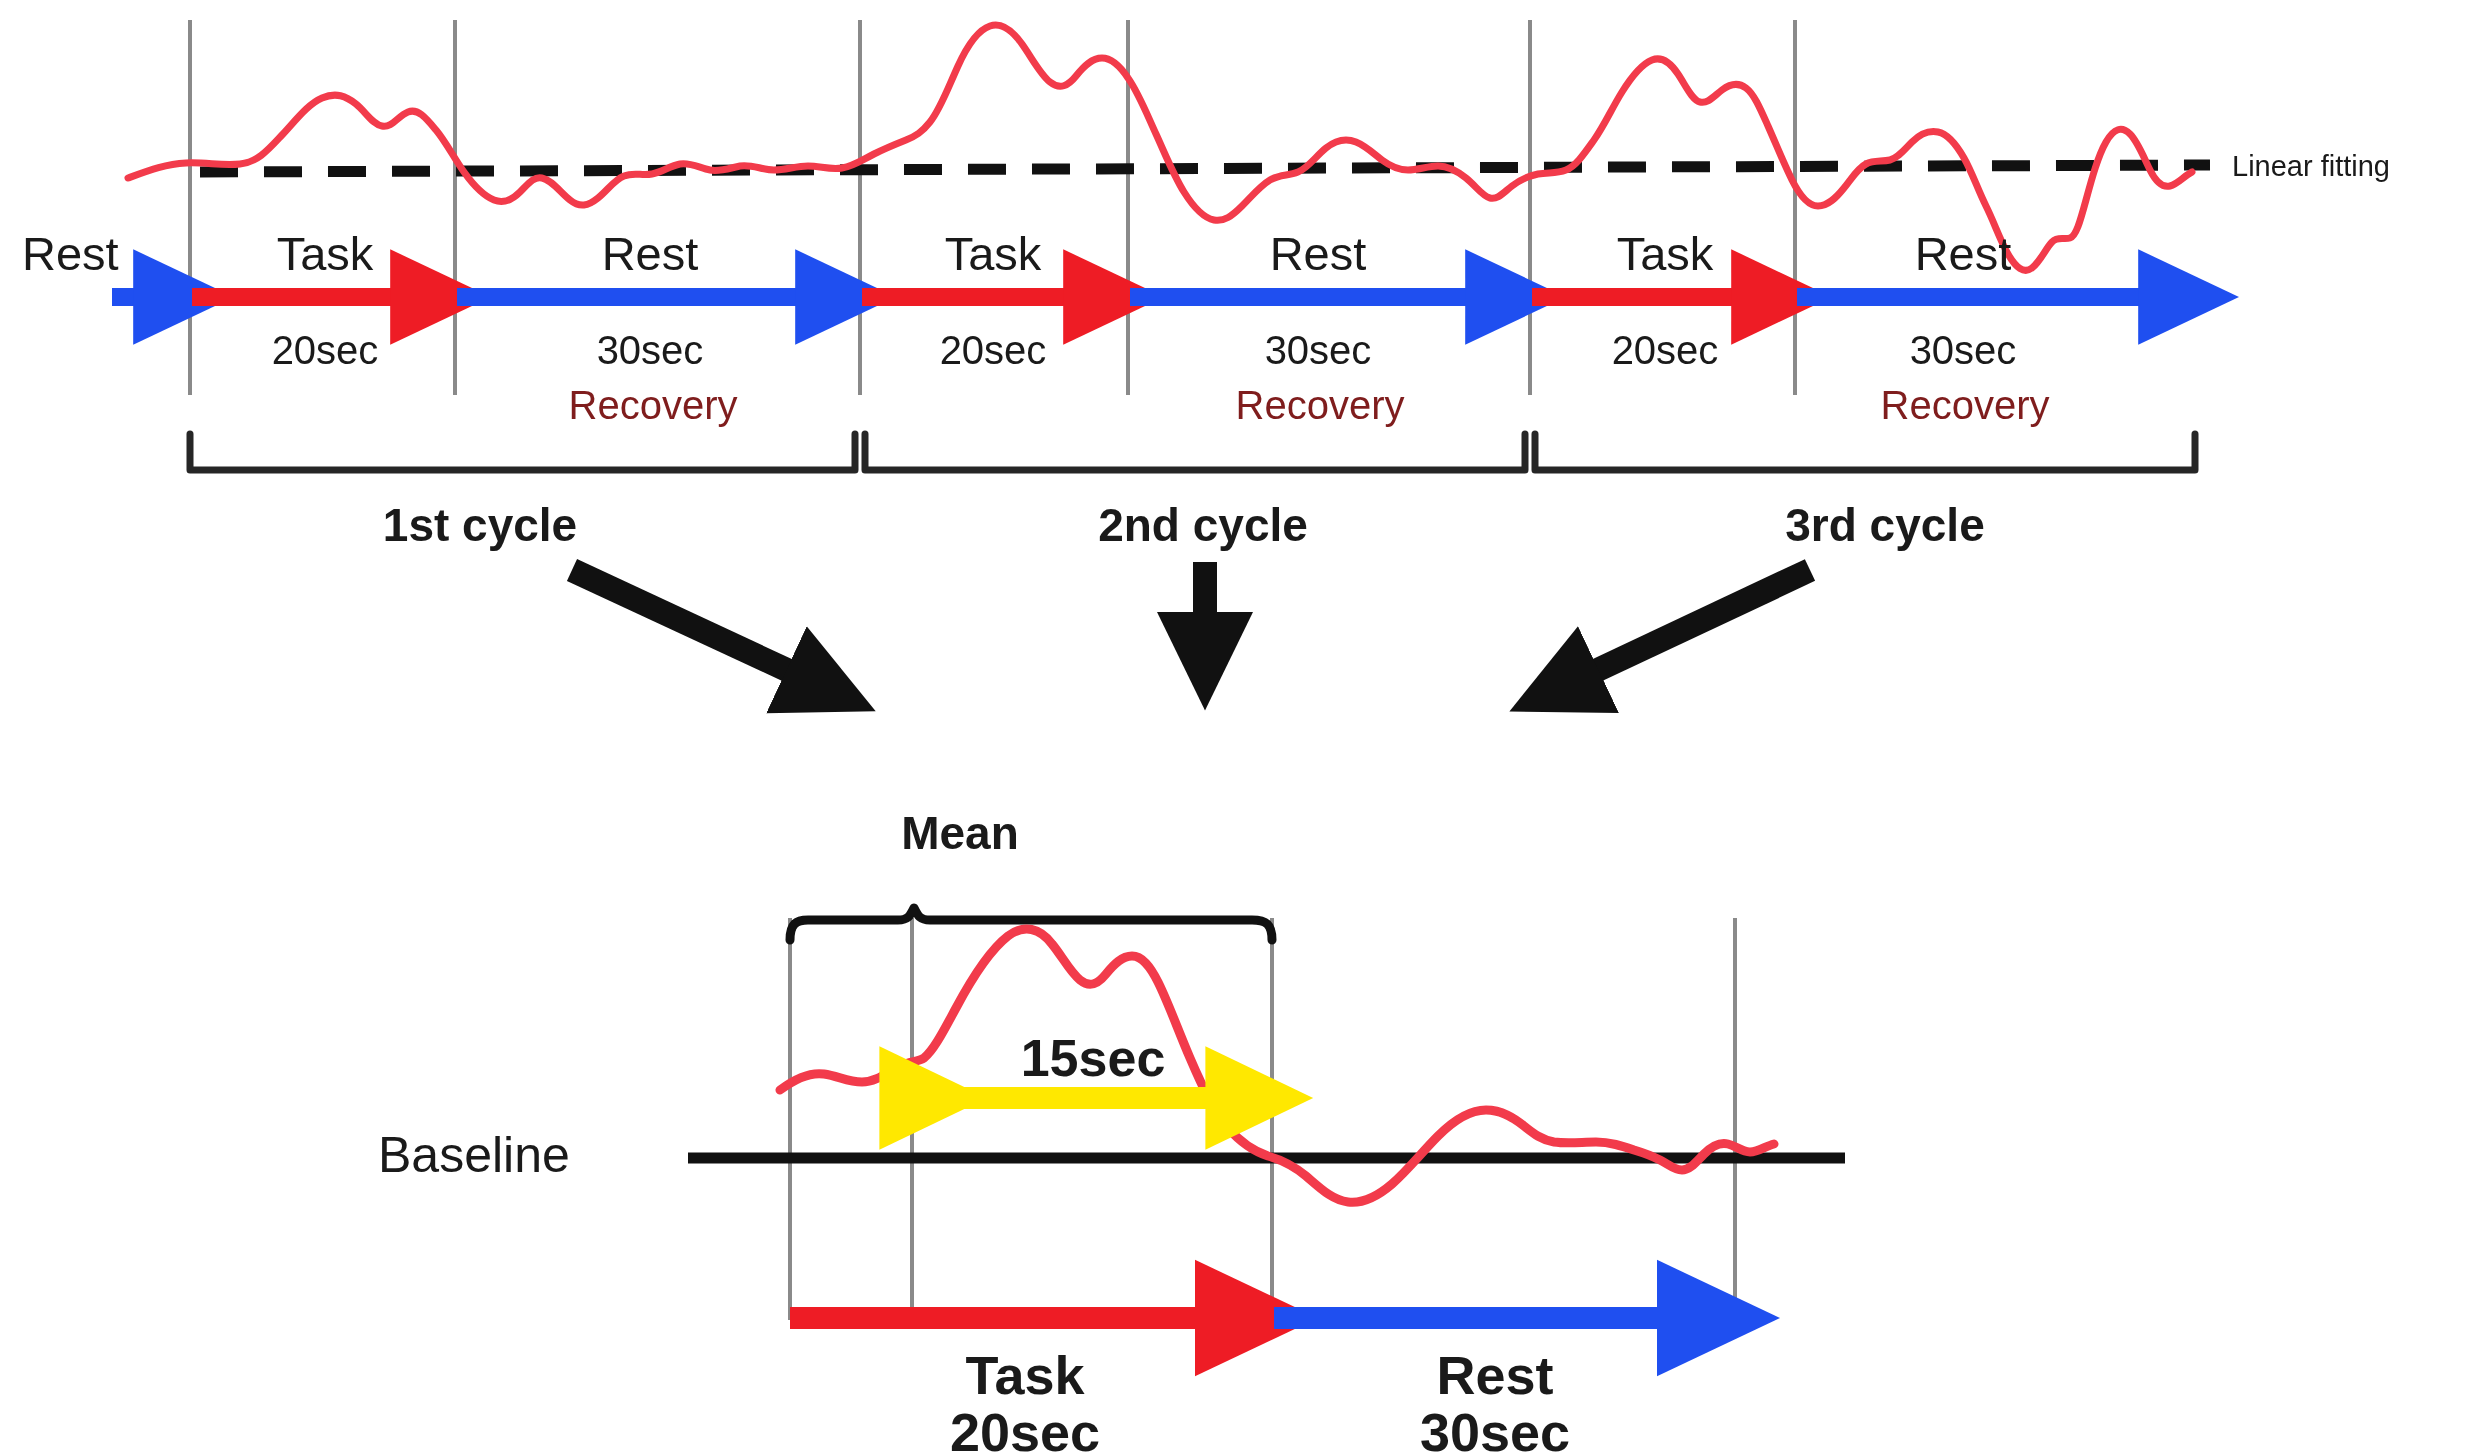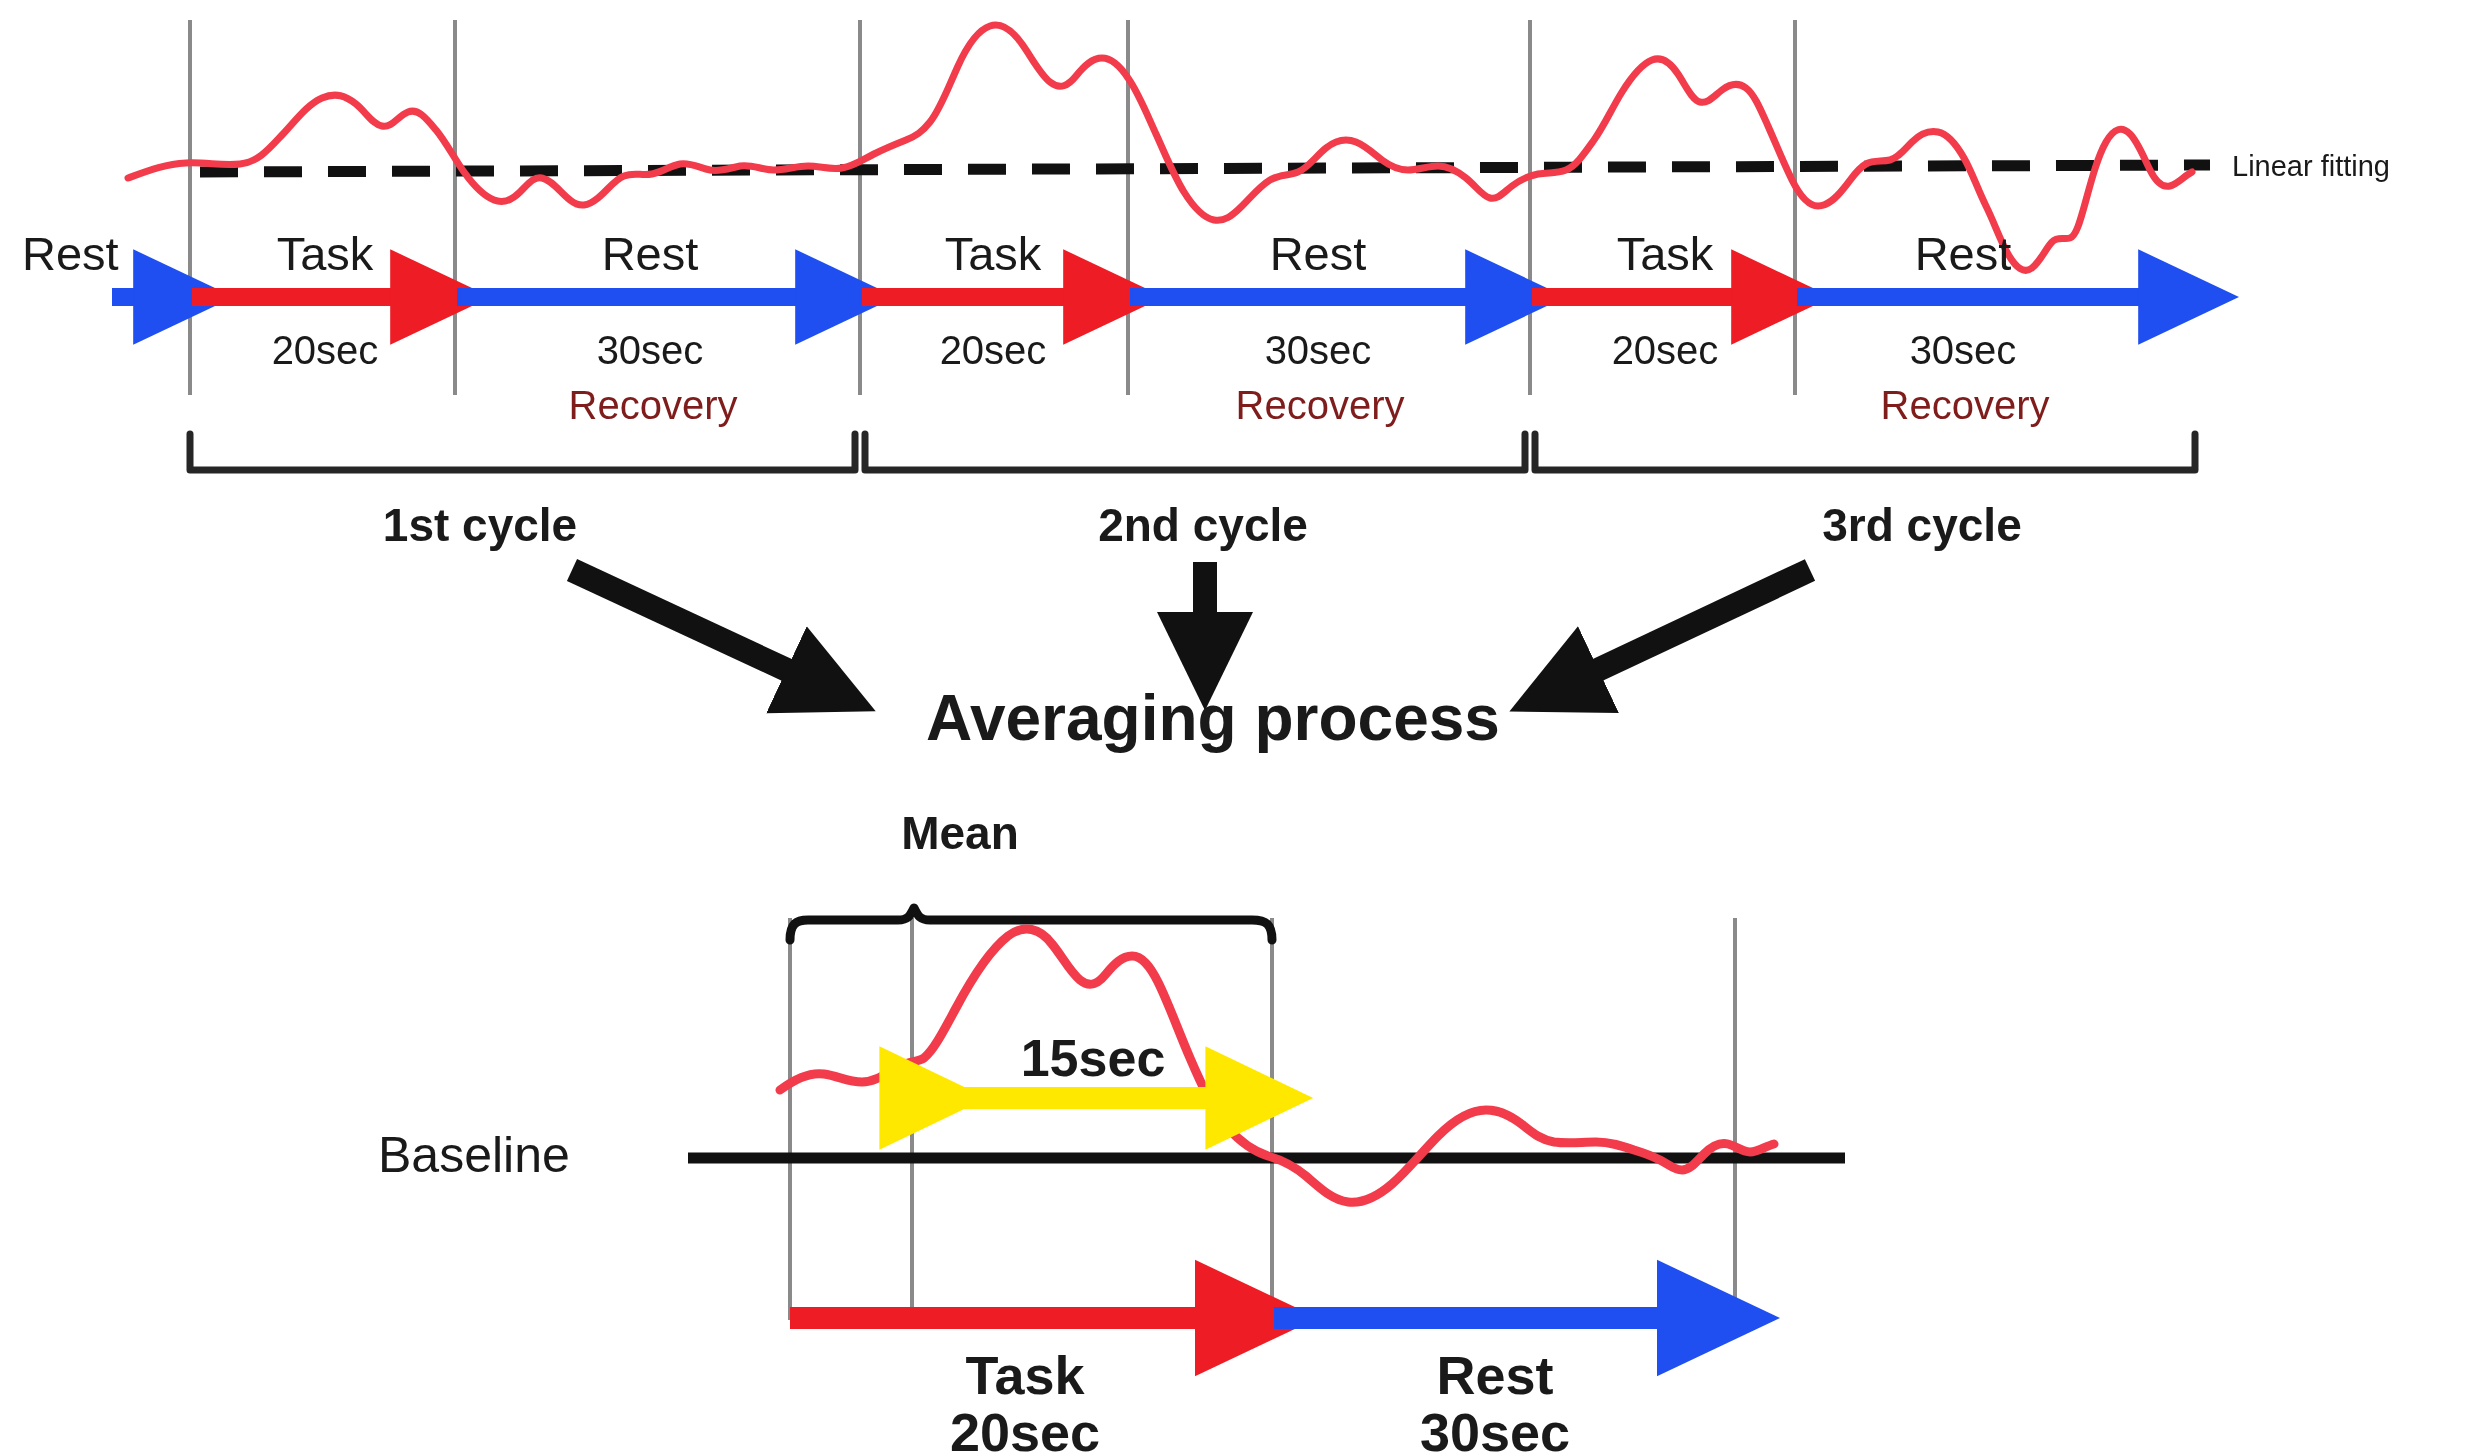--- a/index.html
+++ b/index.html
@@ -184,23 +184,22 @@
 
   <div class="lbl t-phase ctr" style="left:1665px;top:230px;">Task</div>
   <div class="lbl t-dur ctr" style="left:1665px;top:330px;">20sec</div>
 
   <div class="lbl t-phase ctr" style="left:1963px;top:230px;">Rest</div>
   <div class="lbl t-dur ctr" style="left:1963px;top:330px;">30sec</div>
   <div class="lbl t-recov ctr" style="left:1965px;top:385px;">Recovery</div>
 
   <div class="lbl t-cycle ctr" style="left:480px;top:502px;">1st cycle</div>
   <div class="lbl t-cycle ctr" style="left:1203px;top:502px;">2nd cycle</div>
-  <div class="lbl t-cycle ctr" style="left:1885px;top:502px;margin-left:37px;">3rd cycle</div>
-
-  <div class="lbl t-avg ctr" style="left:1213px;top:686px;">Averaging process</div>
+  <div class="lbl t-cycle ctr" style="left:1885px;top:502px;">3rd cycle</div>
+
 
   <div class="lbl t-mean ctr" style="left:960px;top:810px;">Mean</div>
 
   <div class="lbl t-base" style="left:378px;top:1130px;">Baseline</div>
 
   <div class="lbl t-15 ctr" style="left:1093px;top:1032px;">15sec</div>
 
   <div class="lbl t-btm ctr" style="left:1025px;top:1348px;">Task</div>
   <div class="lbl t-btm ctr" style="left:1025px;top:1405px;">20sec</div>
   <div class="lbl t-btm ctr" style="left:1495px;top:1348px;">Rest</div>

